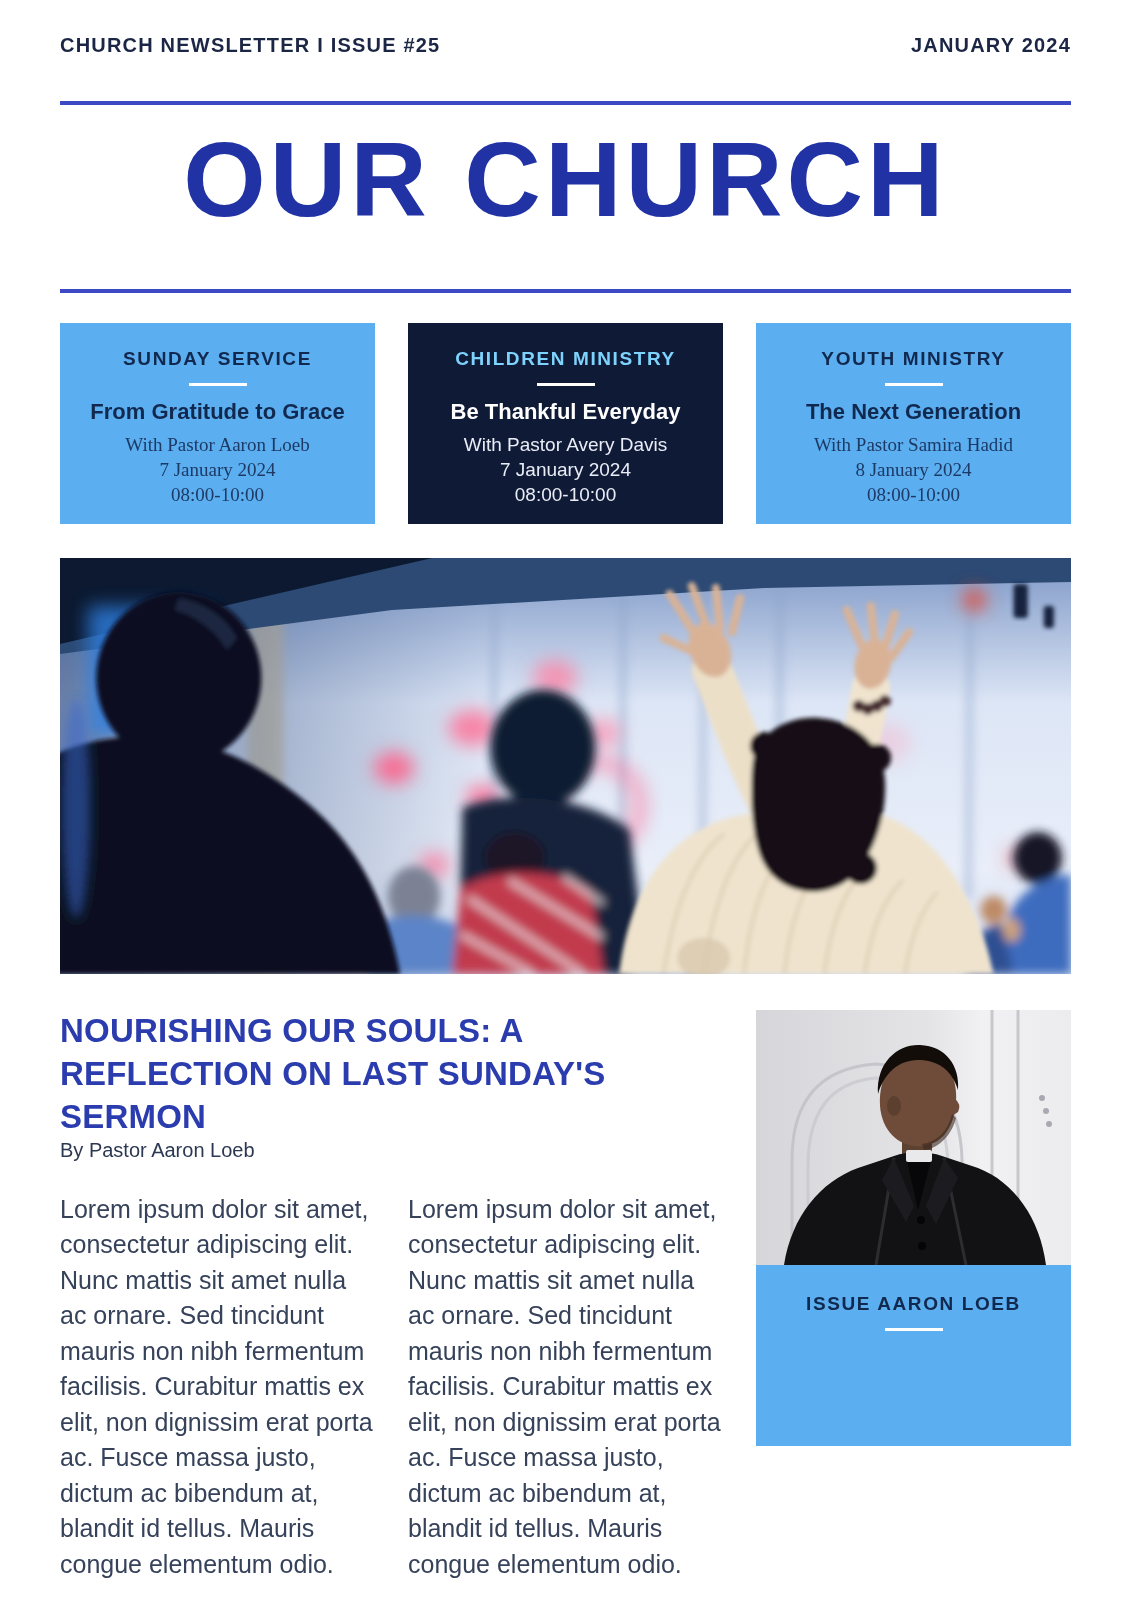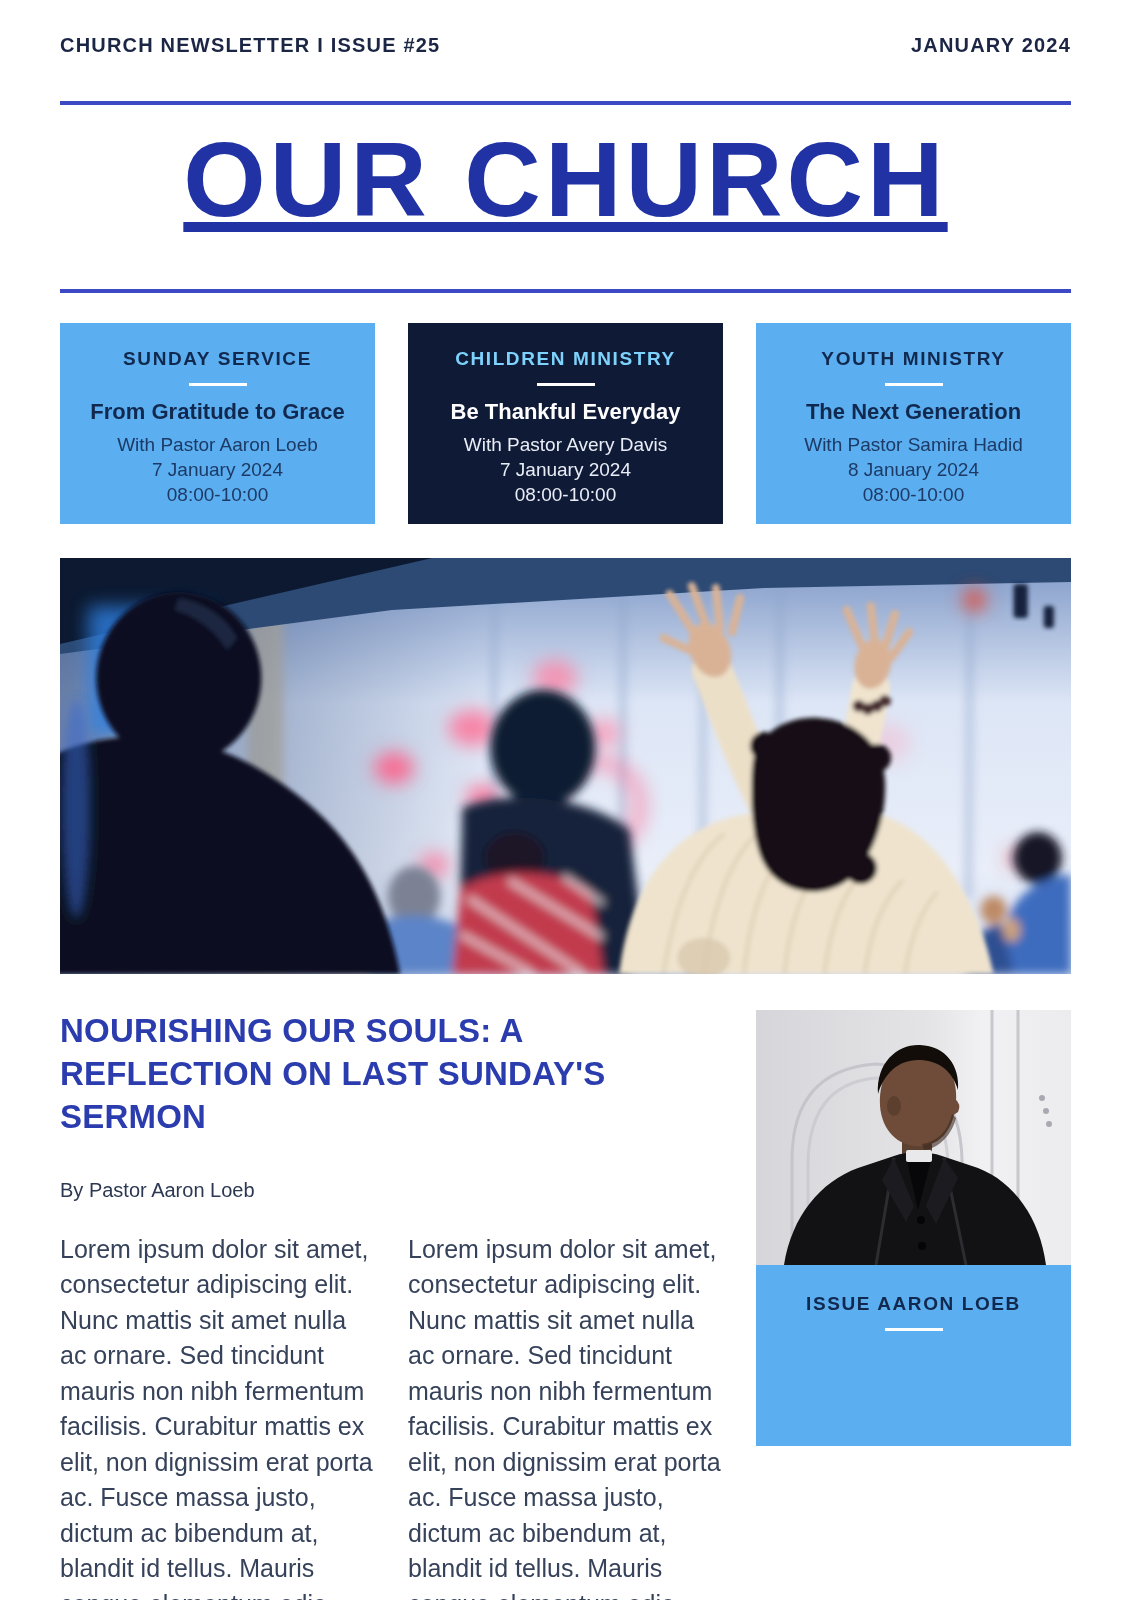--- a/index.html
+++ b/index.html
@@ -9,45 +9,45 @@
     font-family:"Liberation Sans", sans-serif;
     padding:34px 60px 0 60px; position:relative;border-radius:26px;
   }
   
   .top-header { display:flex; justify-content:space-between; align-items:flex-start;
     color:#1b2544; font-weight:700; font-size:20px; letter-spacing:1.2px; }
   .rule { height:4px; background:#3c48c4; border:none; }
   .rule-top { margin-top:44px; }
   
   .masthead { margin-top:8px; text-align:center; color:#2133a4;
-    font-size:106px; font-weight:700; letter-spacing:4px; line-height:1.26; white-space:nowrap;text-decoration:underline; }
+    font-size:106px; font-weight:700; letter-spacing:4px; line-height:1.26; white-space:nowrap; }
   .rule-masthead { margin-top:42px; }
   
   .cards { margin-top:30px; display:grid; grid-template-columns:repeat(3,315px); column-gap:33px; }
   .card { min-height:193px; padding:25px 14px 16px 14px; text-align:center; }
   .card.light { background:#5baef0; }
   .card.dark  { background:#0f1a37; }
   .card-category { font-size:19px; font-weight:700; letter-spacing:1.6px; }
   .light .card-category { color:#12294f; }
   .dark  .card-category { color:#7dd3fc; }
   .card-divider { width:58px; height:3px; background:#ffffff; margin:13px auto 13px auto; }
   .card-title { font-size:22px; font-weight:700; }
   .light .card-title { color:#12294f; }
   .dark  .card-title { color:#ffffff; }
   .card-meta { margin-top:7px; font-size:19px; line-height:1.34; }
-  .light .card-meta { color:#1d3a66; }
+  .light .card-meta { color:#1d3a66;font-family:Liberation Serif, serif; }
   .dark  .card-meta { color:#e9edf5; }
   
   .photo-band { margin-top:34px; height:416px; }
   .photo-band svg, .pastor-photo svg { display:block; width:100%; height:100%; }
   
   .article { margin-top:36px; display:grid; grid-template-columns:315px 315px 315px; column-gap:33px; }
   .headline { grid-column:1/3; grid-row:1; color:#2b3cae; font-size:33px; font-weight:800;
     line-height:1.3; letter-spacing:0.2px; }
-  .byline { grid-column:1/3; grid-row:2; margin-top:40px; color:#2c3852; font-size:20px; }
+  .byline { grid-column:1/3; grid-row:2; color:#2c3852; font-size:20px; }
   .colp { grid-row:3; margin-top:30px; font-size:25px; line-height:1.42; color:#36425a; }
   .col1 { grid-column:1; } .col2 { grid-column:2; }
   .side { grid-column:3; grid-row:1/4; }
   .pastor-photo { height:255px; }
   .pastor-card { background:#5baef0; min-height:181px; padding:28px 18px 18px 18px; text-align:center; }
   .pastor-name { font-size:19px; font-weight:700; letter-spacing:1.6px; color:#12294f; }
   .pastor-desc { font-size:19px; line-height:1.38; color:#1d3a66; }
   
   .rule-footer { margin-top:54px; }
   .page-footer { display:flex; justify-content:space-between; margin-top:28px;

